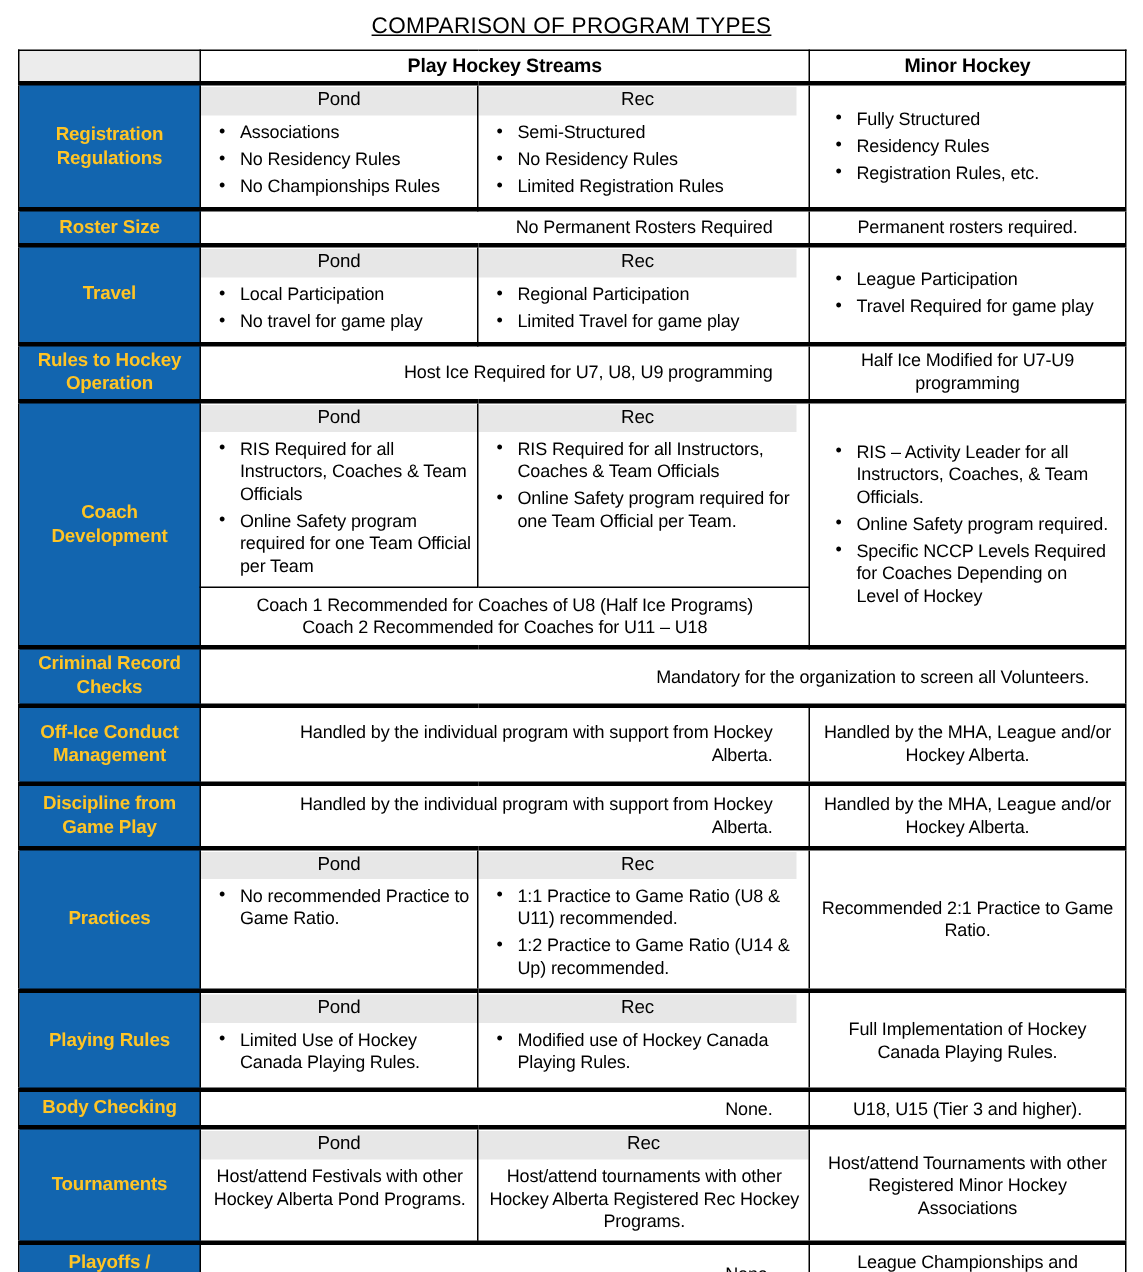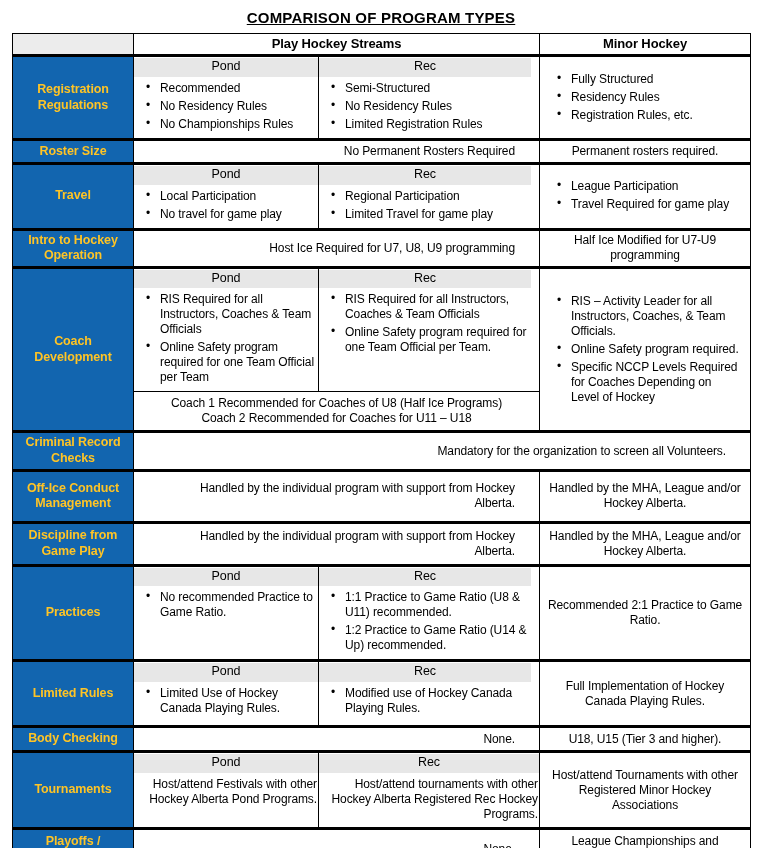--- a/index.html
+++ b/index.html
@@ -6,21 +6,21 @@
   html, body { margin:0; padding:0; background:#fff; }
   body {
     width:762px; height:848px;
     font-family:"Liberation Sans", sans-serif;
     color:#000;
   }
   .title {
     margin:9px 16px 7px;
     text-align:center;
     font-size:15px;
-    font-weight:bold;
+    font-weight:normal;
     letter-spacing:0.2px;
   }
   .title span { text-decoration:underline; }
   table {
     border-collapse:collapse;
     margin-left:12px;
     width:738px;
     table-layout:fixed;
   }
   td {
@@ -58,21 +58,21 @@
     margin:1px 0 4px 0;
   }
   .subhead.inset { margin-right:8px; }
   ul.blist { list-style:none; margin:2px 0; padding:0 3px 0 7px; }
   ul.blist li { position:relative; padding-left:19px; margin:1px 0 3px; text-align:left; }
   ul.blist li::before { content:"\2022"; position:absolute; left:5px; top:-1px; }
   td.vmid { vertical-align:middle; }
   td.span-center { text-align:right; padding:2px 24px; }
   td.minor-center { text-align:center; padding:2px 7px;margin-top:13px; }
   td.note { text-align:center; padding:3px 6px; }
-  .para { margin:1px 1px 2px 2px; text-align:right; }
+  .para { margin:1px 1px 2px 2px; text-align:center; }
 </style>
 </head>
 <body>
 
 <div class="title"><span>COMPARISON OF PROGRAM TYPES</span></div>
 
 <table>
   <colgroup>
     <col style="width:121px">
       <col style="width:185px">
@@ -85,21 +85,21 @@
     <td class="corner"></td>
     <td class="hdr" colspan="2">Play Hockey Streams</td>
     <td class="hdr">Minor Hockey</td>
   </tr>
 
   <tr class="sep" style="height:73px">
     <td class="label">Registration Regulations</td>
     <td class="has-sub">
       <div class="subhead">Pond</div>
       <ul class="blist">
-        <li>Recommended</li>
+        <li>Associations</li>
         <li>No Residency Rules</li>
         <li>No Championships Rules</li>
       </ul>
     </td>
     <td class="has-sub">
       <div class="subhead inset">Rec</div>
       <ul class="blist">
         <li>Semi-Structured</li>
         <li>No Residency Rules</li>
         <li>Limited Registration Rules</li>
@@ -138,21 +138,21 @@
     </td>
     <td class="vmid">
       <ul class="blist">
         <li>League Participation</li>
         <li>Travel Required for game play</li>
       </ul>
     </td>
   </tr>
 
   <tr class="sep" style="height:36px">
-    <td class="label">Intro to Hockey Operation</td>
+    <td class="label">Rules to Hockey Operation</td>
     <td class="span-center" colspan="2">Host Ice Required for U7, U8, U9 programming</td>
     <td class="minor-center">Half Ice Modified for U7-U9 programming</td>
   </tr>
 
   <tr class="sep" style="height:122px">
     <td class="label" rowspan="2">Coach Development</td>
     <td class="has-sub">
       <div class="subhead">Pond</div>
       <ul class="blist">
         <li>RIS Required for all Instructors, Coaches &amp; Team Officials</li>
@@ -210,21 +210,21 @@
       <div class="subhead inset">Rec</div>
       <ul class="blist">
         <li>1:1 Practice to Game Ratio (U8 &amp; U11) recommended.</li>
         <li>1:2 Practice to Game Ratio (U14 &amp; Up) recommended.</li>
       </ul>
     </td>
     <td class="minor-center">Recommended 2:1 Practice to Game Ratio.</td>
   </tr>
 
   <tr class="sep" style="height:66px">
-    <td class="label">Limited Rules</td>
+    <td class="label">Playing Rules</td>
     <td class="has-sub">
       <div class="subhead">Pond</div>
       <ul class="blist">
         <li>Limited Use of Hockey Canada Playing Rules.</li>
       </ul>
     </td>
     <td class="has-sub">
       <div class="subhead inset">Rec</div>
       <ul class="blist">
         <li>Modified use of Hockey Canada Playing Rules.</li>

